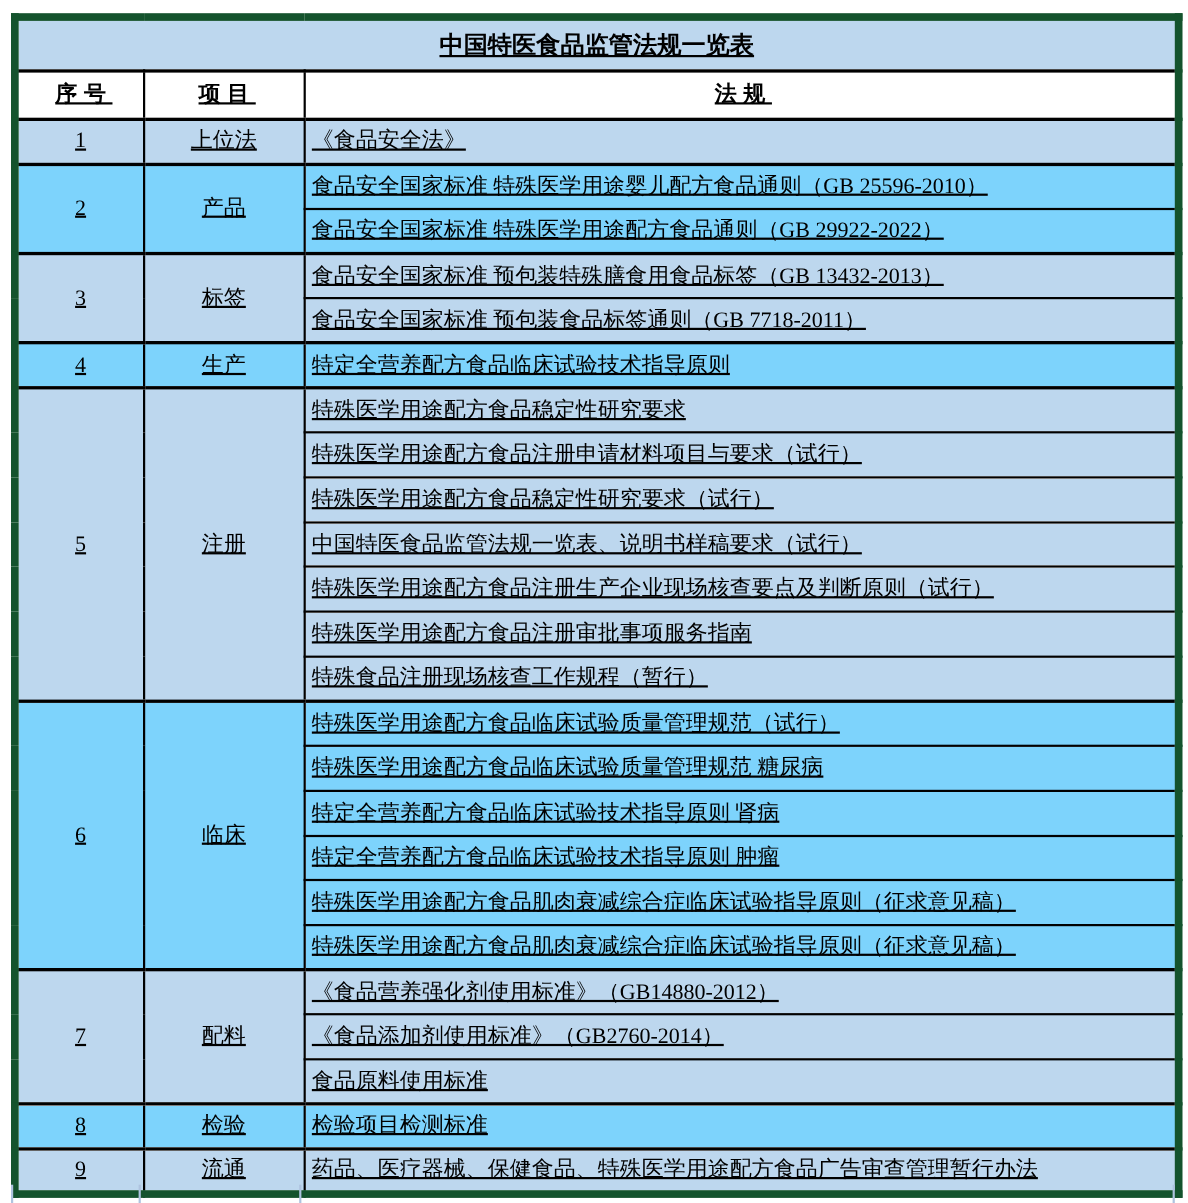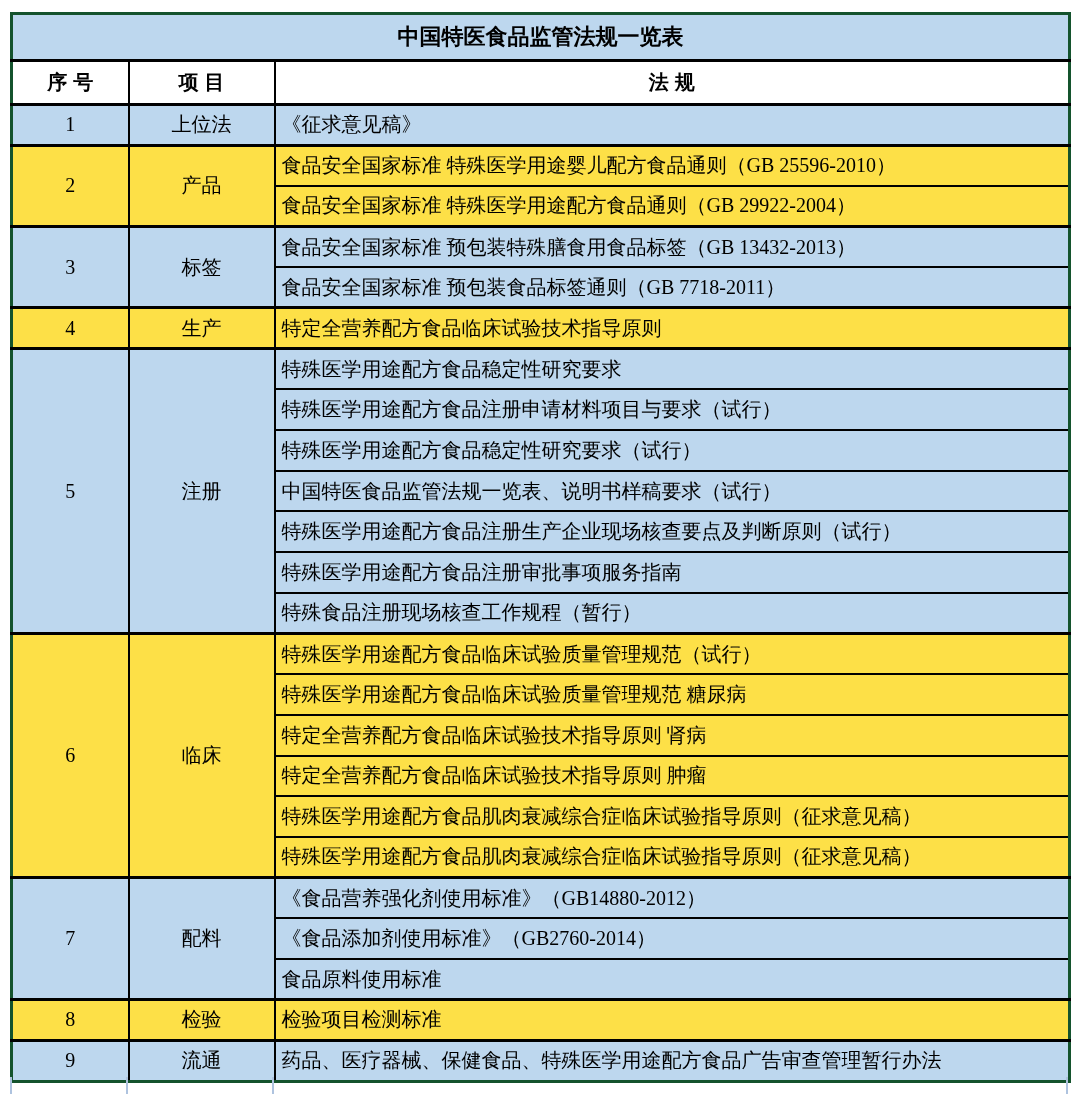--- a/index.html
+++ b/index.html
@@ -9,21 +9,22 @@
     font-family:"Liberation Serif","DejaVu Serif",serif;
     color:#000000;
     position:relative;
     overflow:hidden;
   }
   .sheet{position:absolute;left:10px;top:12px;}
   table.reg{
     border-collapse:collapse;
     table-layout:fixed;
     width:1058px;
-    border:3px solid #14532d;
+    border:7px solid #14532d;
+    text-decoration:underline;
   }
   td,th{
     border:2px solid #000;
     font-size:20px;
     font-weight:normal;
     padding:0;
     line-height:1.15;
     overflow:hidden;
   }
   tr.title-row td{
@@ -39,21 +40,21 @@
     font-weight:bold;
     letter-spacing:0.30em;
     text-indent:0.30em;
     background:#ffffff;
     border-bottom:3px solid #000;
   }
   tr.data{height:40.7px;}
   td.c-seq,td.c-item{text-align:center;}
   td.c-reg{text-align:left;padding-left:6px;padding-right:4px;}
   .bg-blue{background:#BDD7EE;}
-  .bg-white{background:#fde047;}
+  .bg-white{background:#7dd3fc;}
   tr.group-start td{border-top:3px solid #000;}
   
   .ghost-line{
     position:absolute;
     top:1077px;
     width:2px;
     height:17px;
     background:#AEC3DF;
   }
 </style>
@@ -75,30 +76,30 @@
 
   <tr class="head-row">
     <th>序号</th>
     <th>项目</th>
     <th>法规</th>
   </tr>
 
   <tr class="data group-start">
     <td class="c-seq bg-blue">1</td>
     <td class="c-item bg-blue">上位法</td>
-    <td class="c-reg bg-blue">《征求意见稿》</td>
+    <td class="c-reg bg-blue">《食品安全法》</td>
   </tr>
 
   <tr class="data group-start">
     <td rowspan="2" class="c-seq bg-white">2</td>
     <td rowspan="2" class="c-item bg-white">产品</td>
     <td class="c-reg bg-white">食品安全国家标准 特殊医学用途婴儿配方食品通则（GB 25596-2010）</td>
   </tr>
   <tr class="data">
-    <td class="c-reg bg-white">食品安全国家标准 特殊医学用途配方食品通则（GB 29922-2004）</td>
+    <td class="c-reg bg-white">食品安全国家标准 特殊医学用途配方食品通则（GB 29922-2022）</td>
   </tr>
 
   <tr class="data group-start">
     <td rowspan="2" class="c-seq bg-blue">3</td>
     <td rowspan="2" class="c-item bg-blue">标签</td>
     <td class="c-reg bg-blue">食品安全国家标准 预包装特殊膳食用食品标签（GB 13432-2013）</td>
   </tr>
   <tr class="data">
     <td class="c-reg bg-blue">食品安全国家标准 预包装食品标签通则（GB 7718-2011）</td>
   </tr>

